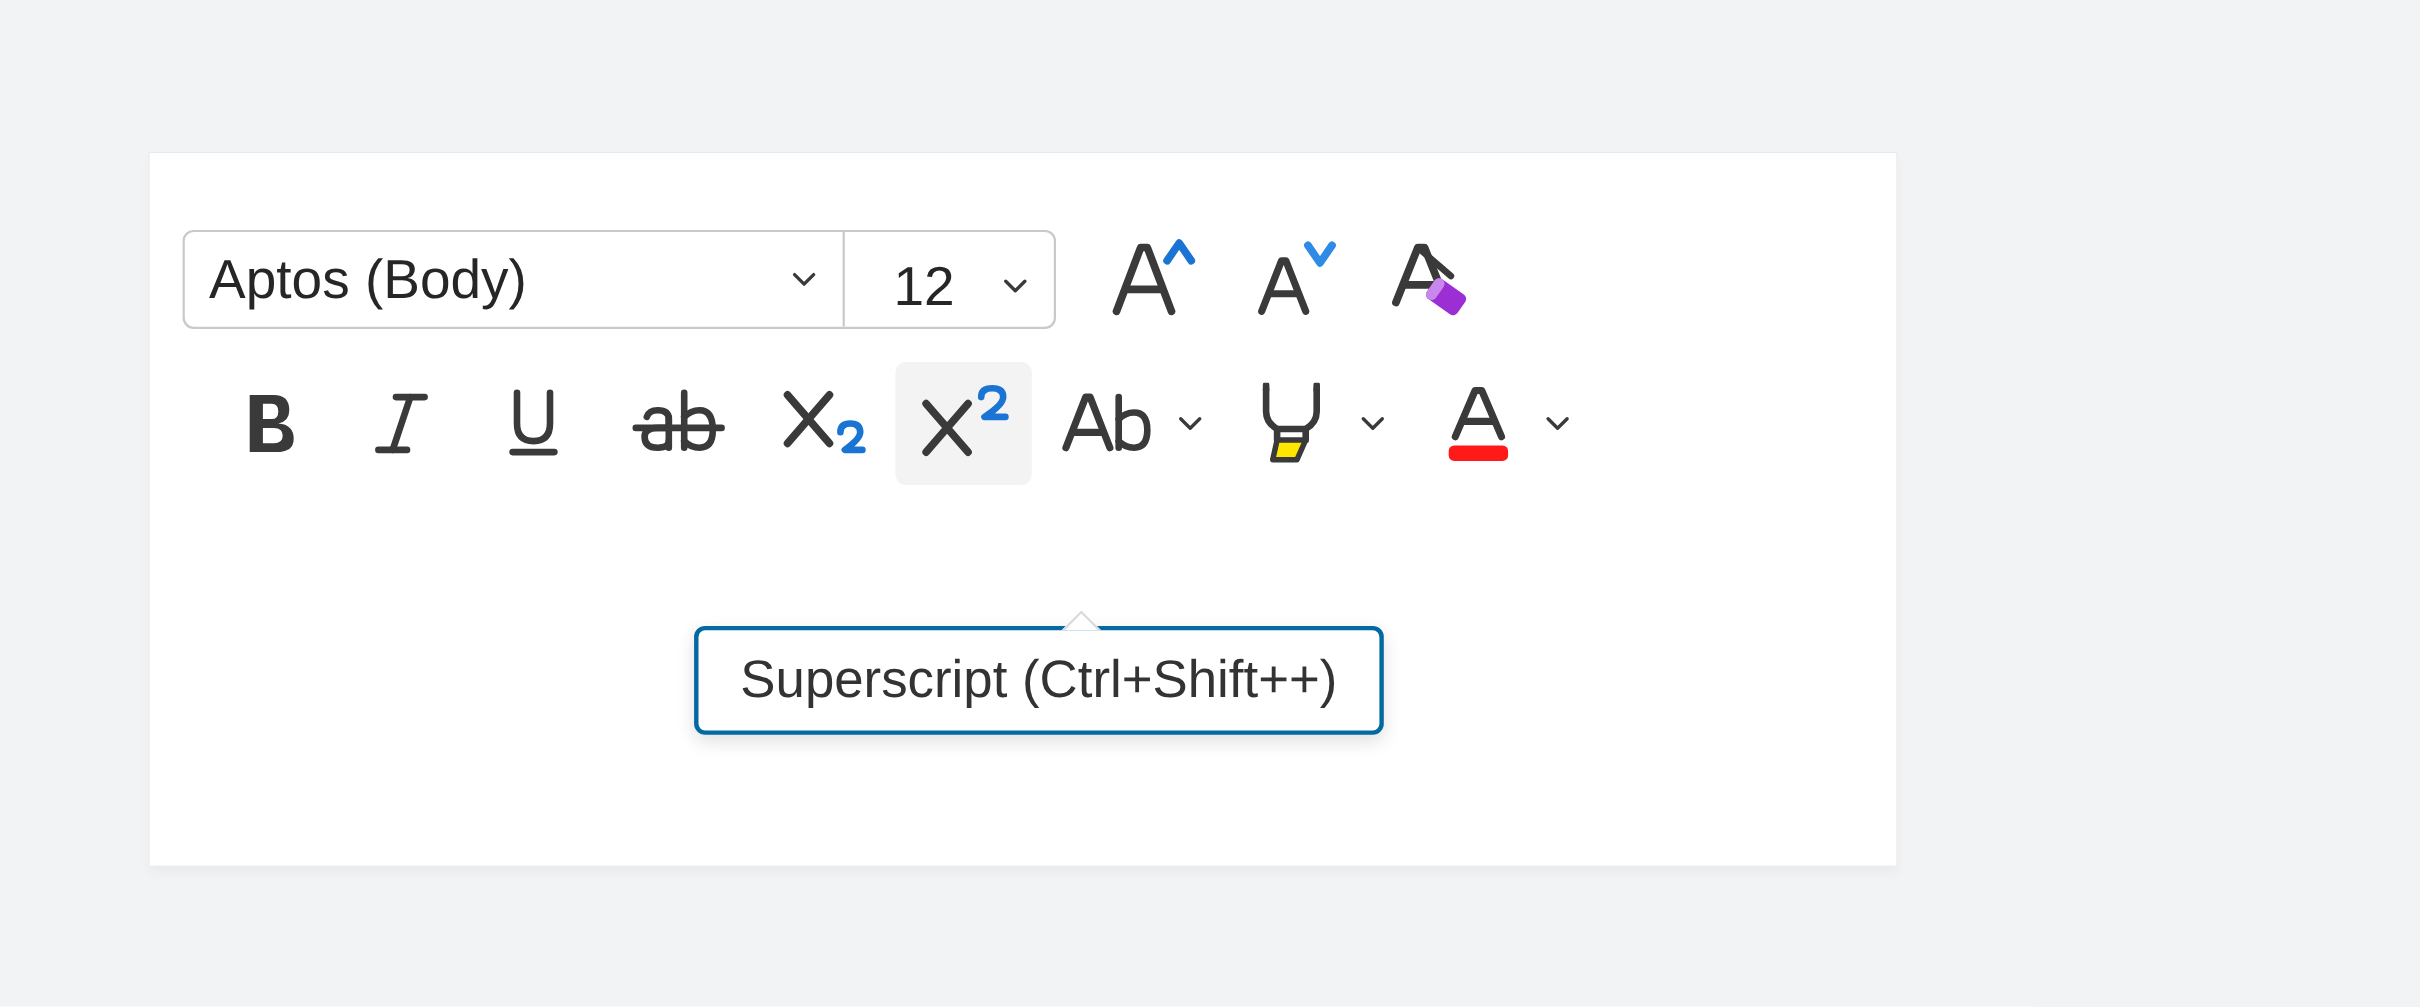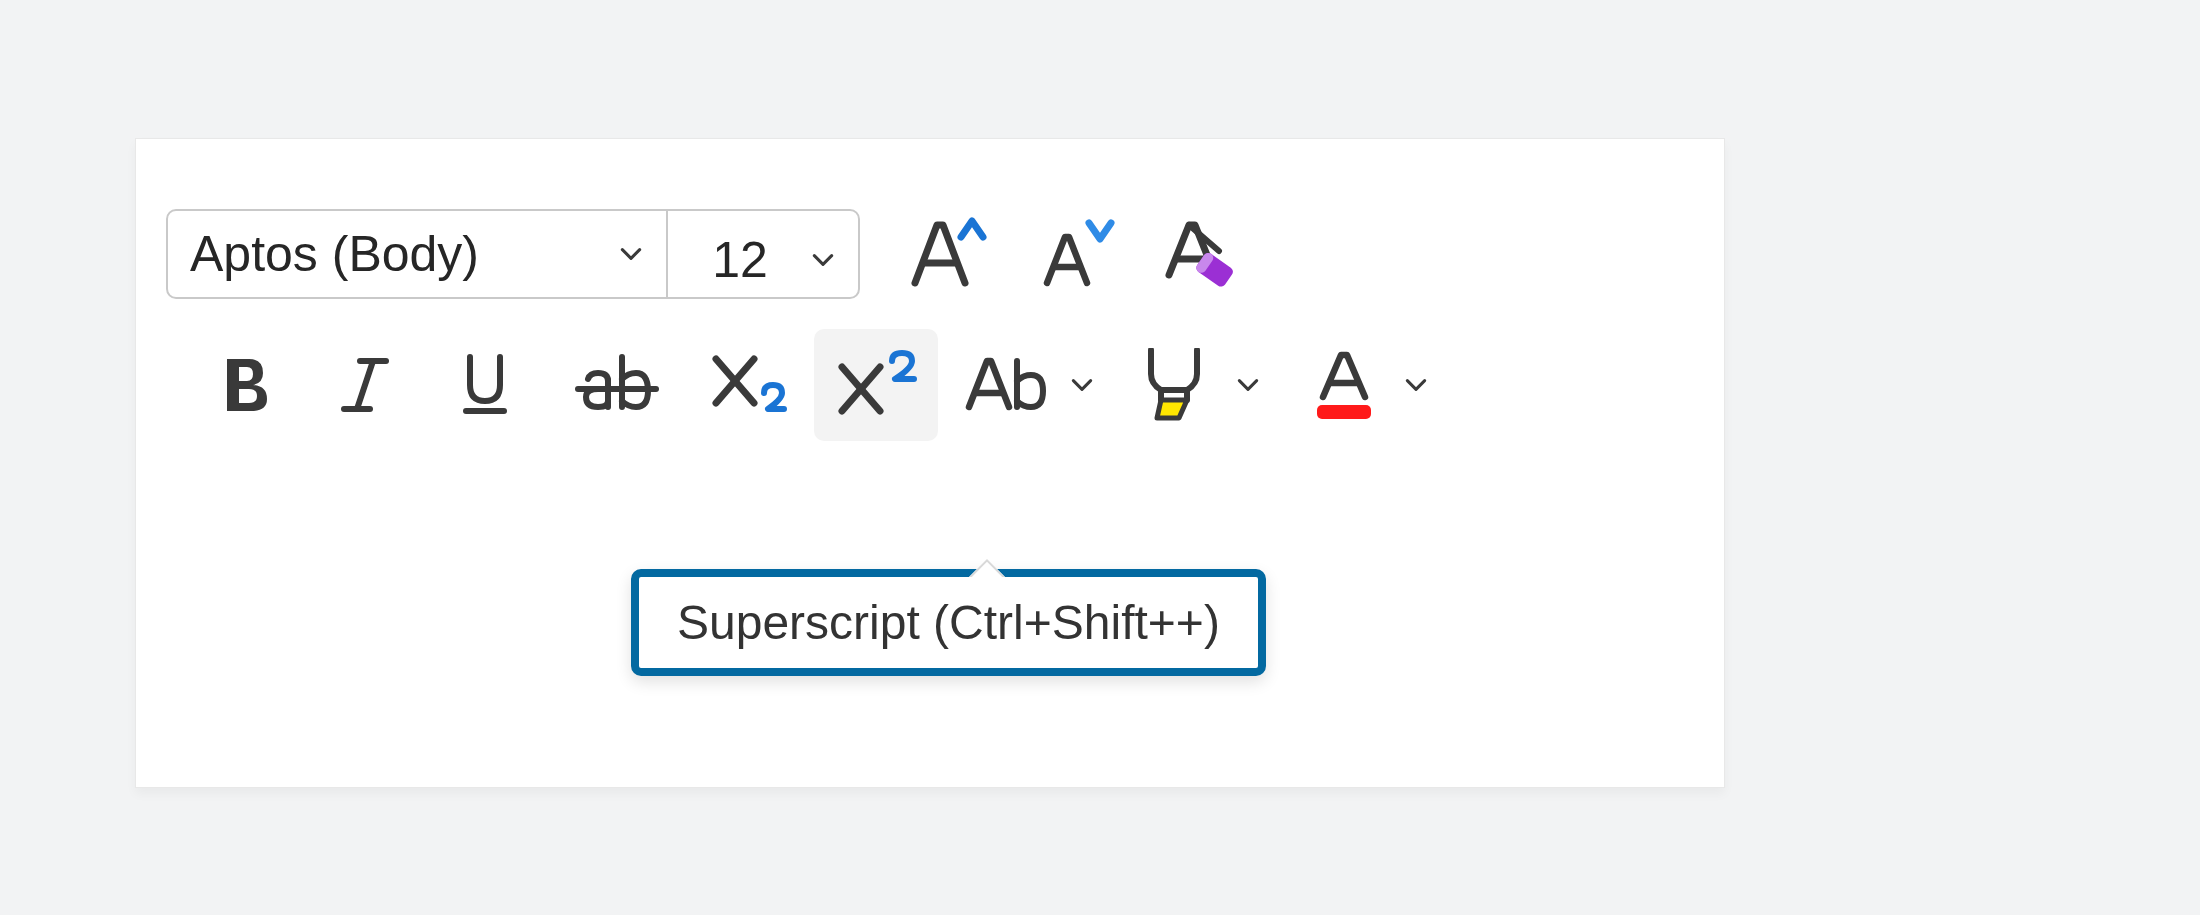--- a/index.html
+++ b/index.html
@@ -37,21 +37,21 @@
     background: #fff;
   }
 
   .combo {
     display: flex;
     align-items: center;
     justify-content: space-between;
     padding: 0 22px;
     cursor: pointer;
   }
-  .combo-font { width: 500px; border-right: 2px solid #c9c9c9; }
+  .combo-font { width: 600px; border-right: 2px solid #c9c9c9; }
   .combo-size { width: 190px; margin-top: 12px; }
 
   .combo-text {
     font-size: 50px;
     color: #262626;
     flex: 1;
   }
   .combo-size .combo-text { text-align: center; flex: 0 0 auto; width: 100px; }
 
   .chevron {
@@ -93,21 +93,21 @@
     display: flex; align-items: center; justify-content: center;
     cursor: pointer;
   }
 
   
   .tooltip {
     position: absolute;
     left: 495px;
     top: 430px;
     background: #ffffff;
-    border: 8px solid #0369a1;
+    border: 4px solid #0369a1;
     border-radius: 10px;
     box-shadow: 0 6px 16px rgba(0,0,0,0.12);
     padding: 18px 38px;
     font-size: 48px;
     color: #333;
     white-space: nowrap;
   }
   .tooltip-arrow {
     position: absolute;
     left: 330px;

